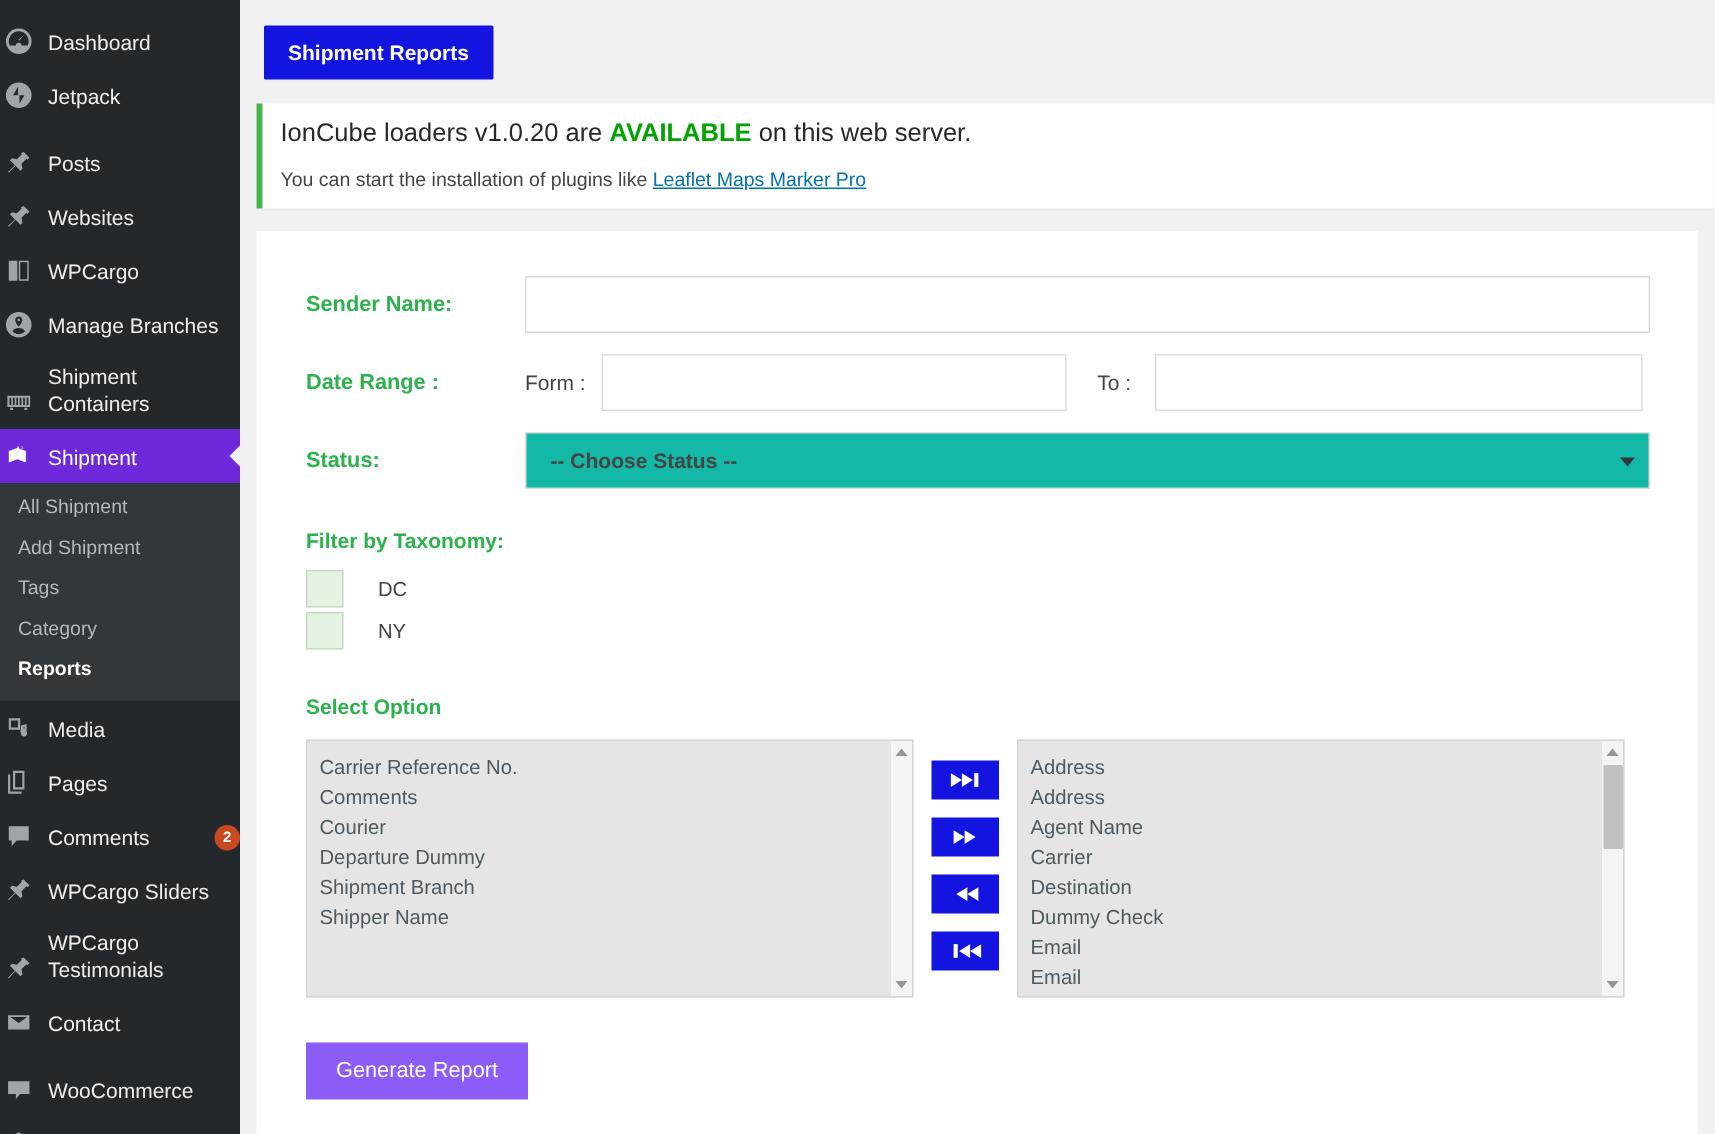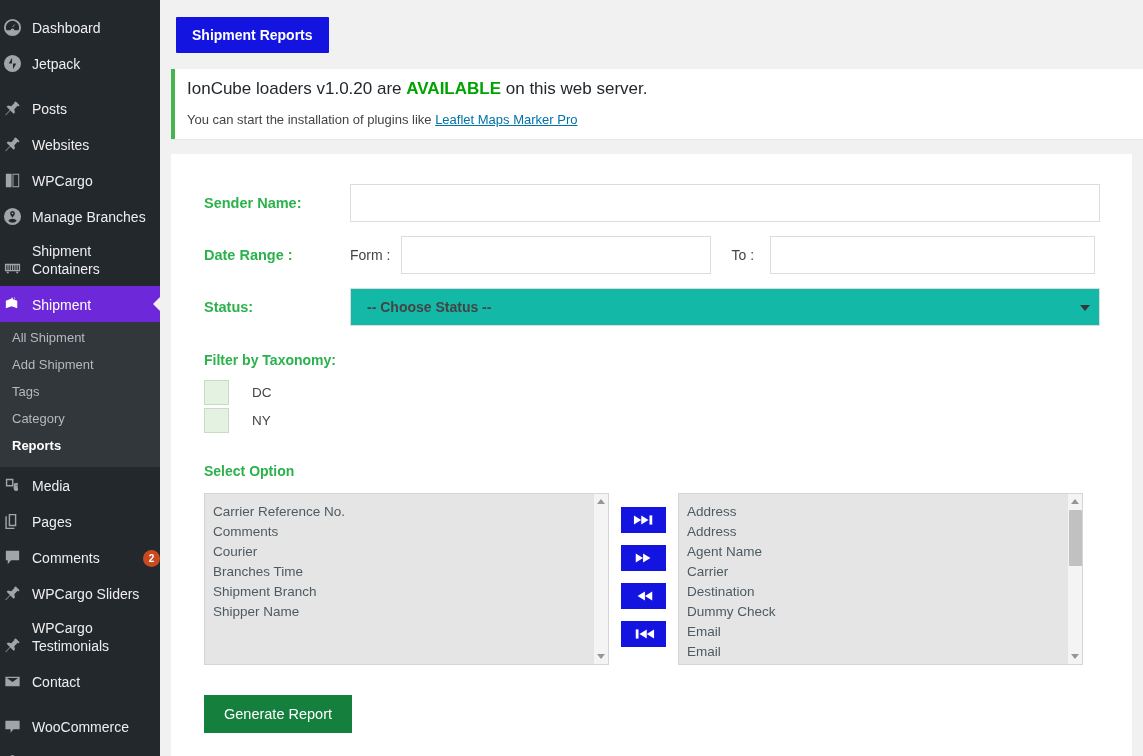--- a/index.html
+++ b/index.html
@@ -279,21 +279,21 @@
     text-align: center;
     cursor: pointer;
     padding: 0;
     display: flex; align-items: center; justify-content: center;
   }
   .xfer-btn svg { width: 22px; height: 12px; fill: #fff; }
 
   
   .gen-wrap { padding: 30px 0 0 33px; }
   #generate-report-button {
-    background: #15803d;
+    background: #8b5cf6;
     color: #fff;
     border: none;
     font-size: 14.5px;
     padding: 11px 20px;
     cursor: pointer;
     font-family: "Liberation Sans", sans-serif;
   }
 </style>
 </head>
 <body>
@@ -509,21 +509,21 @@
 
       <div id="selectopt-head" class="section-head">Select Option</div>
 
       <div class="dual">
 
         <div class="listbox">
           <ul>
             <li>Carrier Reference No.</li>
             <li>Comments</li>
             <li>Courier</li>
-            <li>Branches Time</li>
+            <li>Departure Dummy</li>
             <li>Shipment Branch</li>
             <li>Shipper Name</li>
           </ul>
           <div class="sbar">
             <span class="arrow-up"></span>
             <span class="arrow-dn"></span>
           </div>
         </div>
 
         <div class="btncol">

